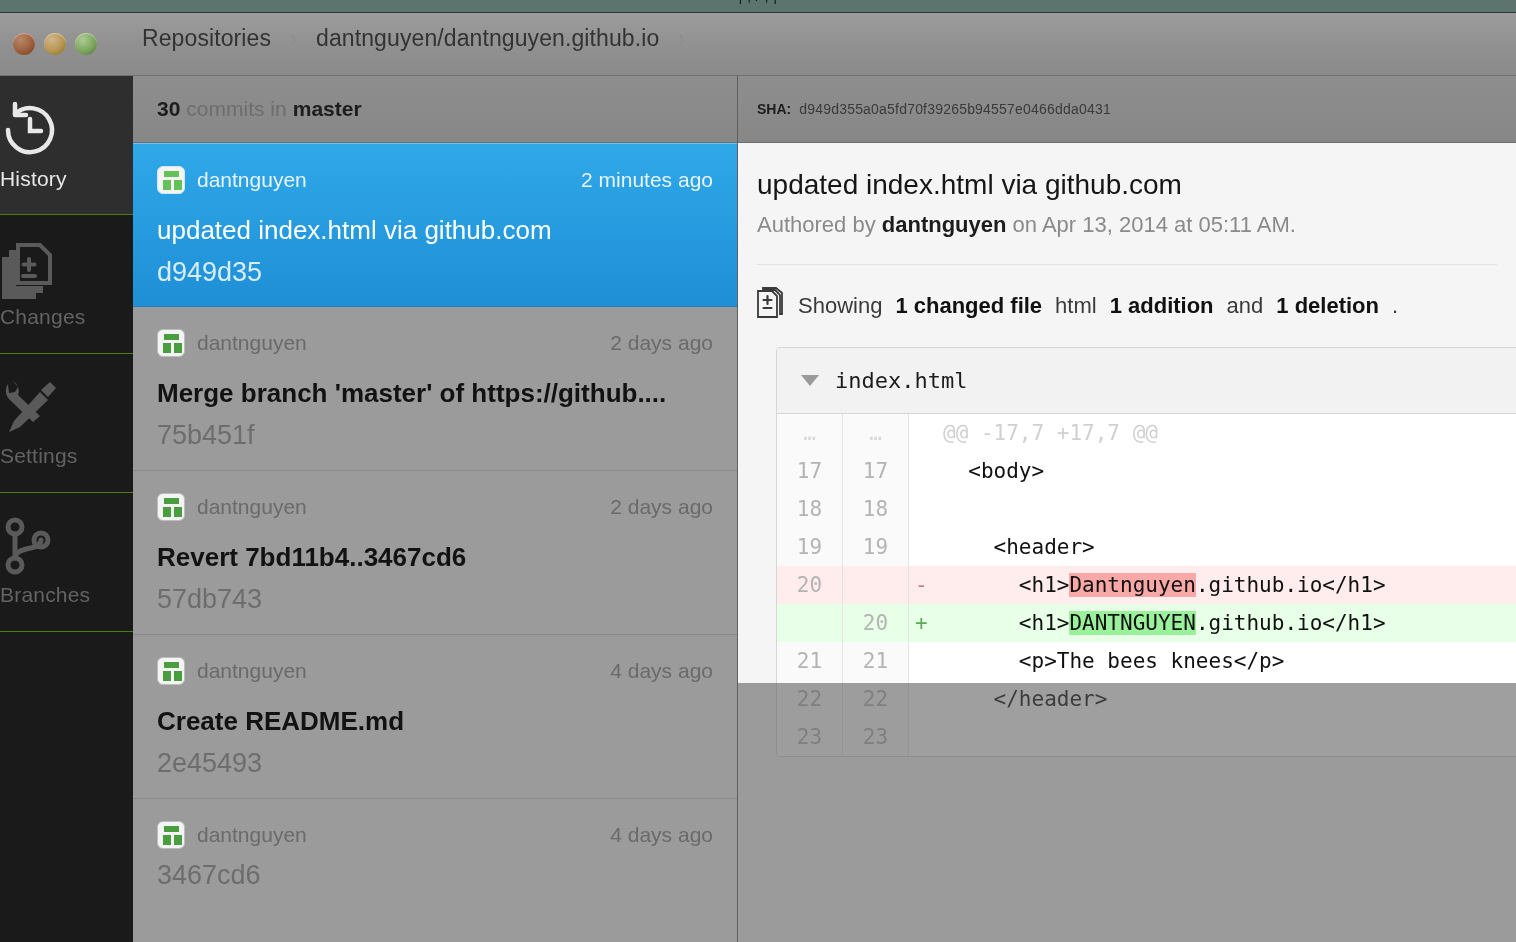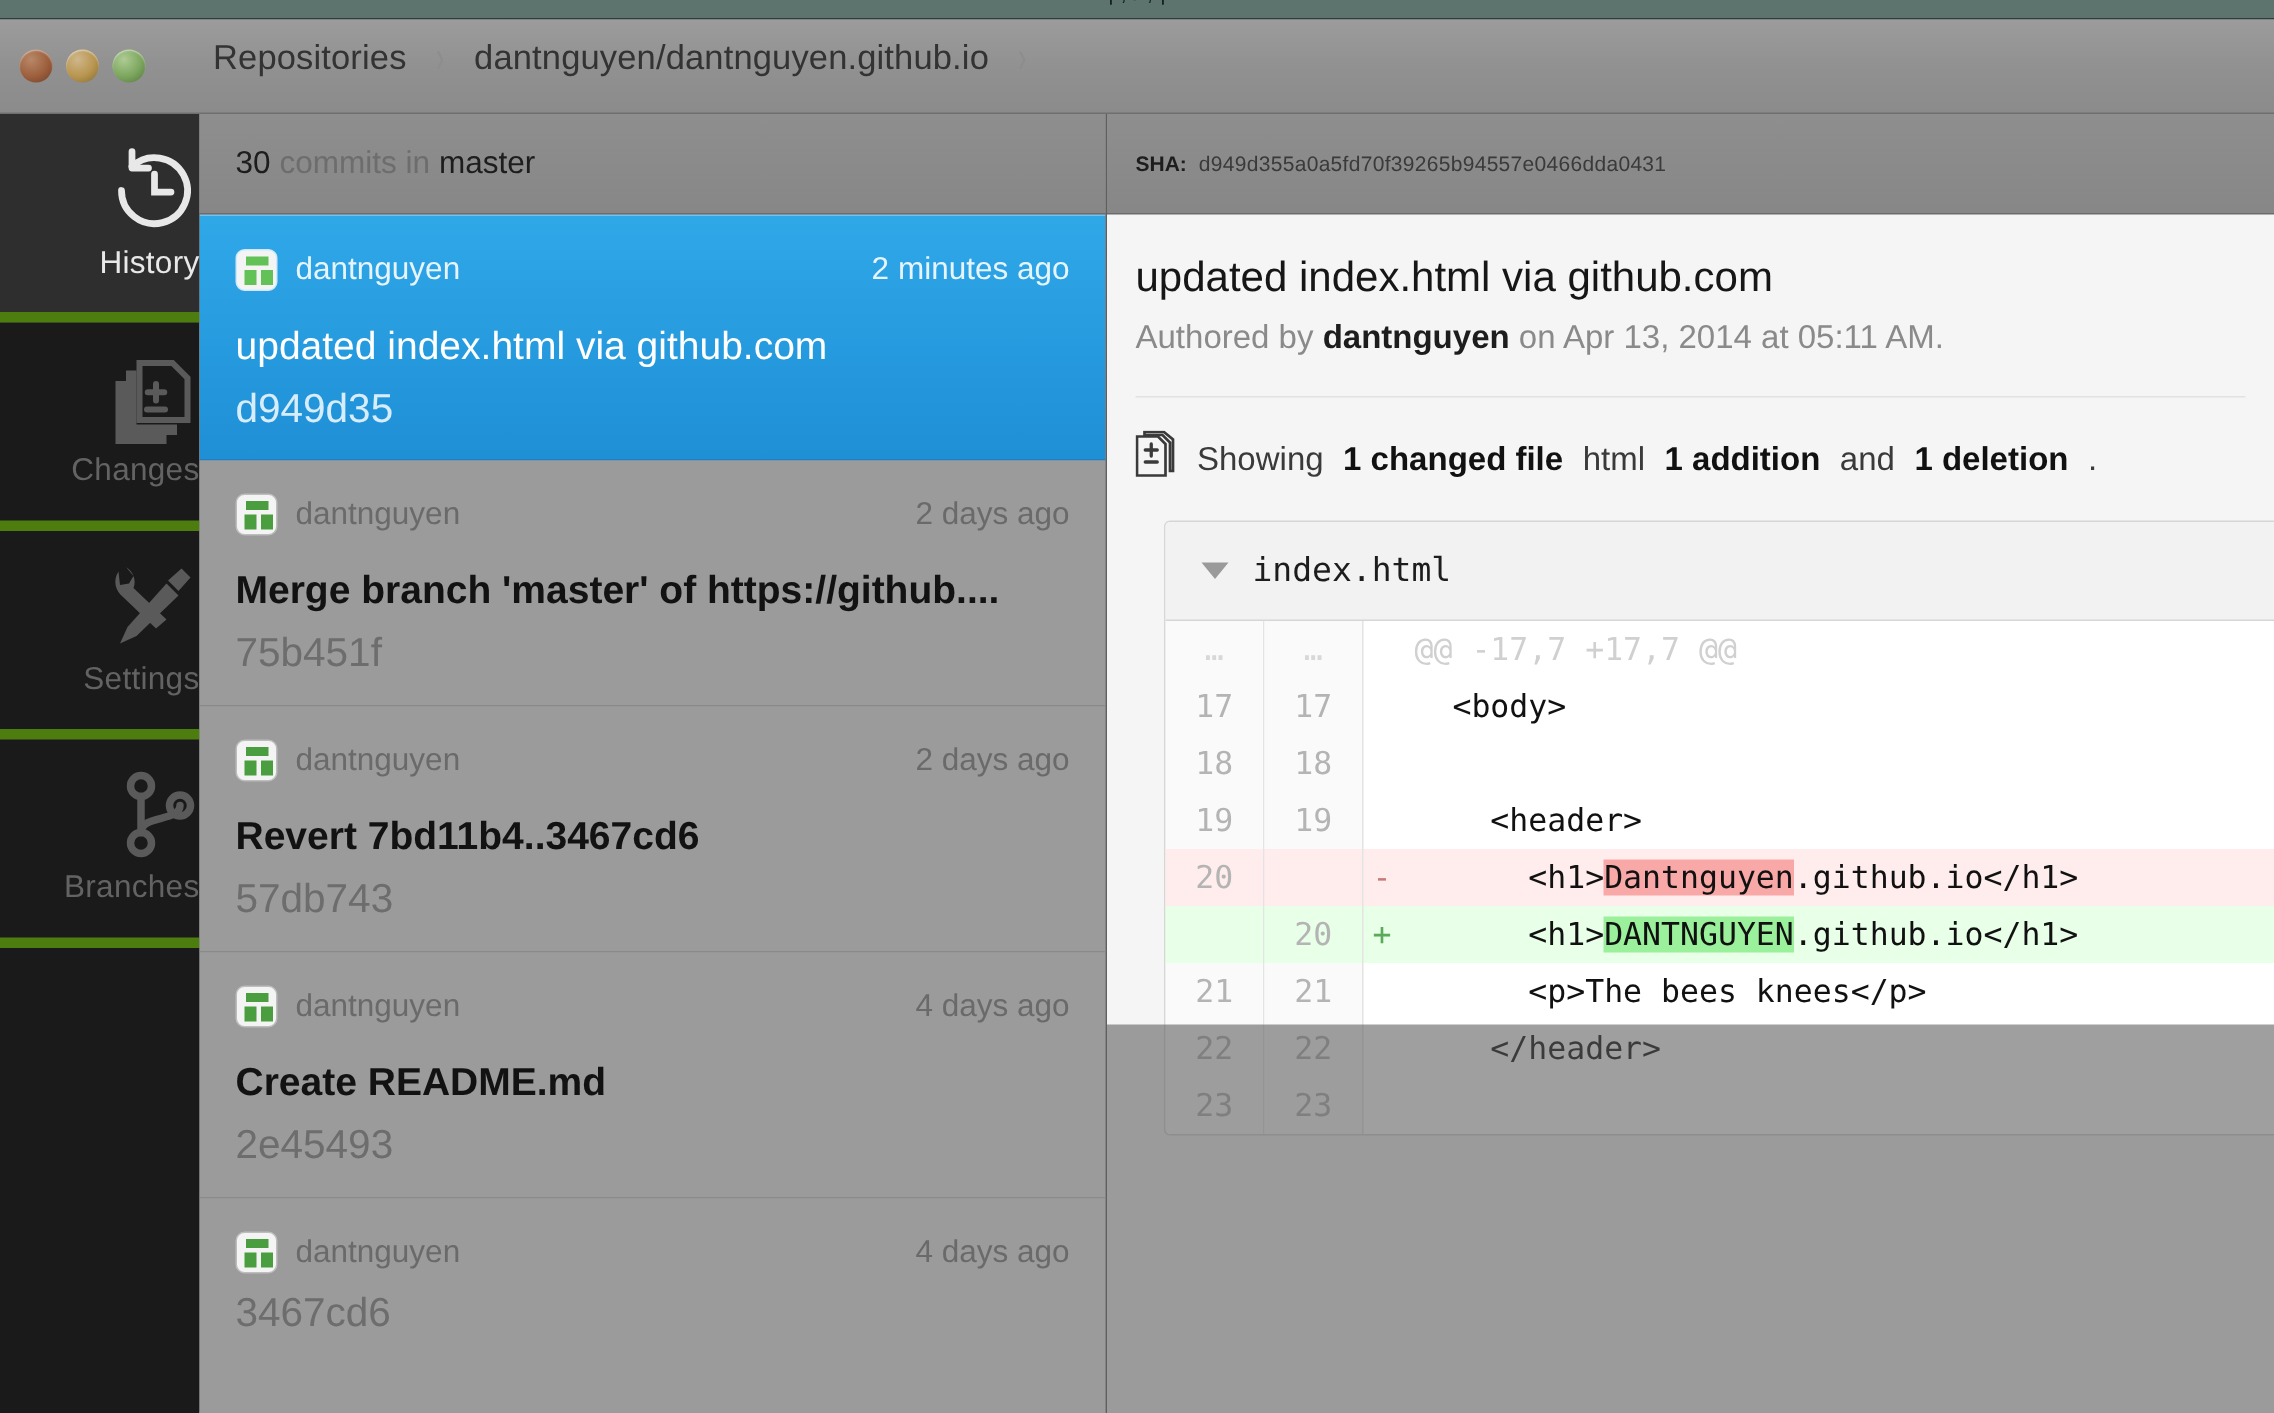--- a/index.html
+++ b/index.html
@@ -55,42 +55,42 @@
     display: inline-block; line-height: 1;
   }
 
   
   .rail {
     position: absolute; left: 0; top: 76px; width: 133px; height: 866px;
     background: #1a1a1a;
   }
   .rail-item {
     position: relative; width: 133px; height: 139px;
-    border-bottom: 7px solid #4d7c0f;
+    border-bottom: 1px solid #4d7c0f;
     display: flex; flex-direction: column;
-    align-items: flex-end; justify-content: center; gap: 6px;
+    align-items: flex-start; justify-content: center; gap: 6px;
     color: #636363;
   }
   .rail-item.active { background: #2e2e2e; color: #e8e8e8; }
   .rail-item .rail-label { font-size: 21px; letter-spacing: .2px; }
   .rail-item svg { display: block; }
   .rail-filler { height: 309px; background: #1a1a1a; }
 
   
   .list-col {
     position: absolute; left: 133px; top: 76px; width: 605px; height: 866px;
     background: #9b9b9b; border-right: 1px solid #5f5f5f;
   }
   .list-head {
     height: 67px; background: linear-gradient(to bottom,#8e8e8e 0%,#878787 100%);
     border-bottom: 1px solid #6c6c6c;
     display: flex; align-items: center; padding-left: 24px;
     font-size: 21px; color: #6d6d6d;
   }
-  .list-head b { color: #1d1d1d; font-weight: normal; }
+  .list-head b { color: #1d1d1d; font-weight: bold; }
   .list-head .mid { padding: 0 6px; }
 
   .commits { height: 799px; overflow: hidden; }
   .commit {
     position: relative; height: 164px; padding: 22px 24px 0 24px;
     border-bottom: 1px solid #8a8a8a;
     background: #9b9b9b;
   }
   .commit.selected {
     background: linear-gradient(to bottom, #2fa8e8 0%, #1f8fd6 100%);

